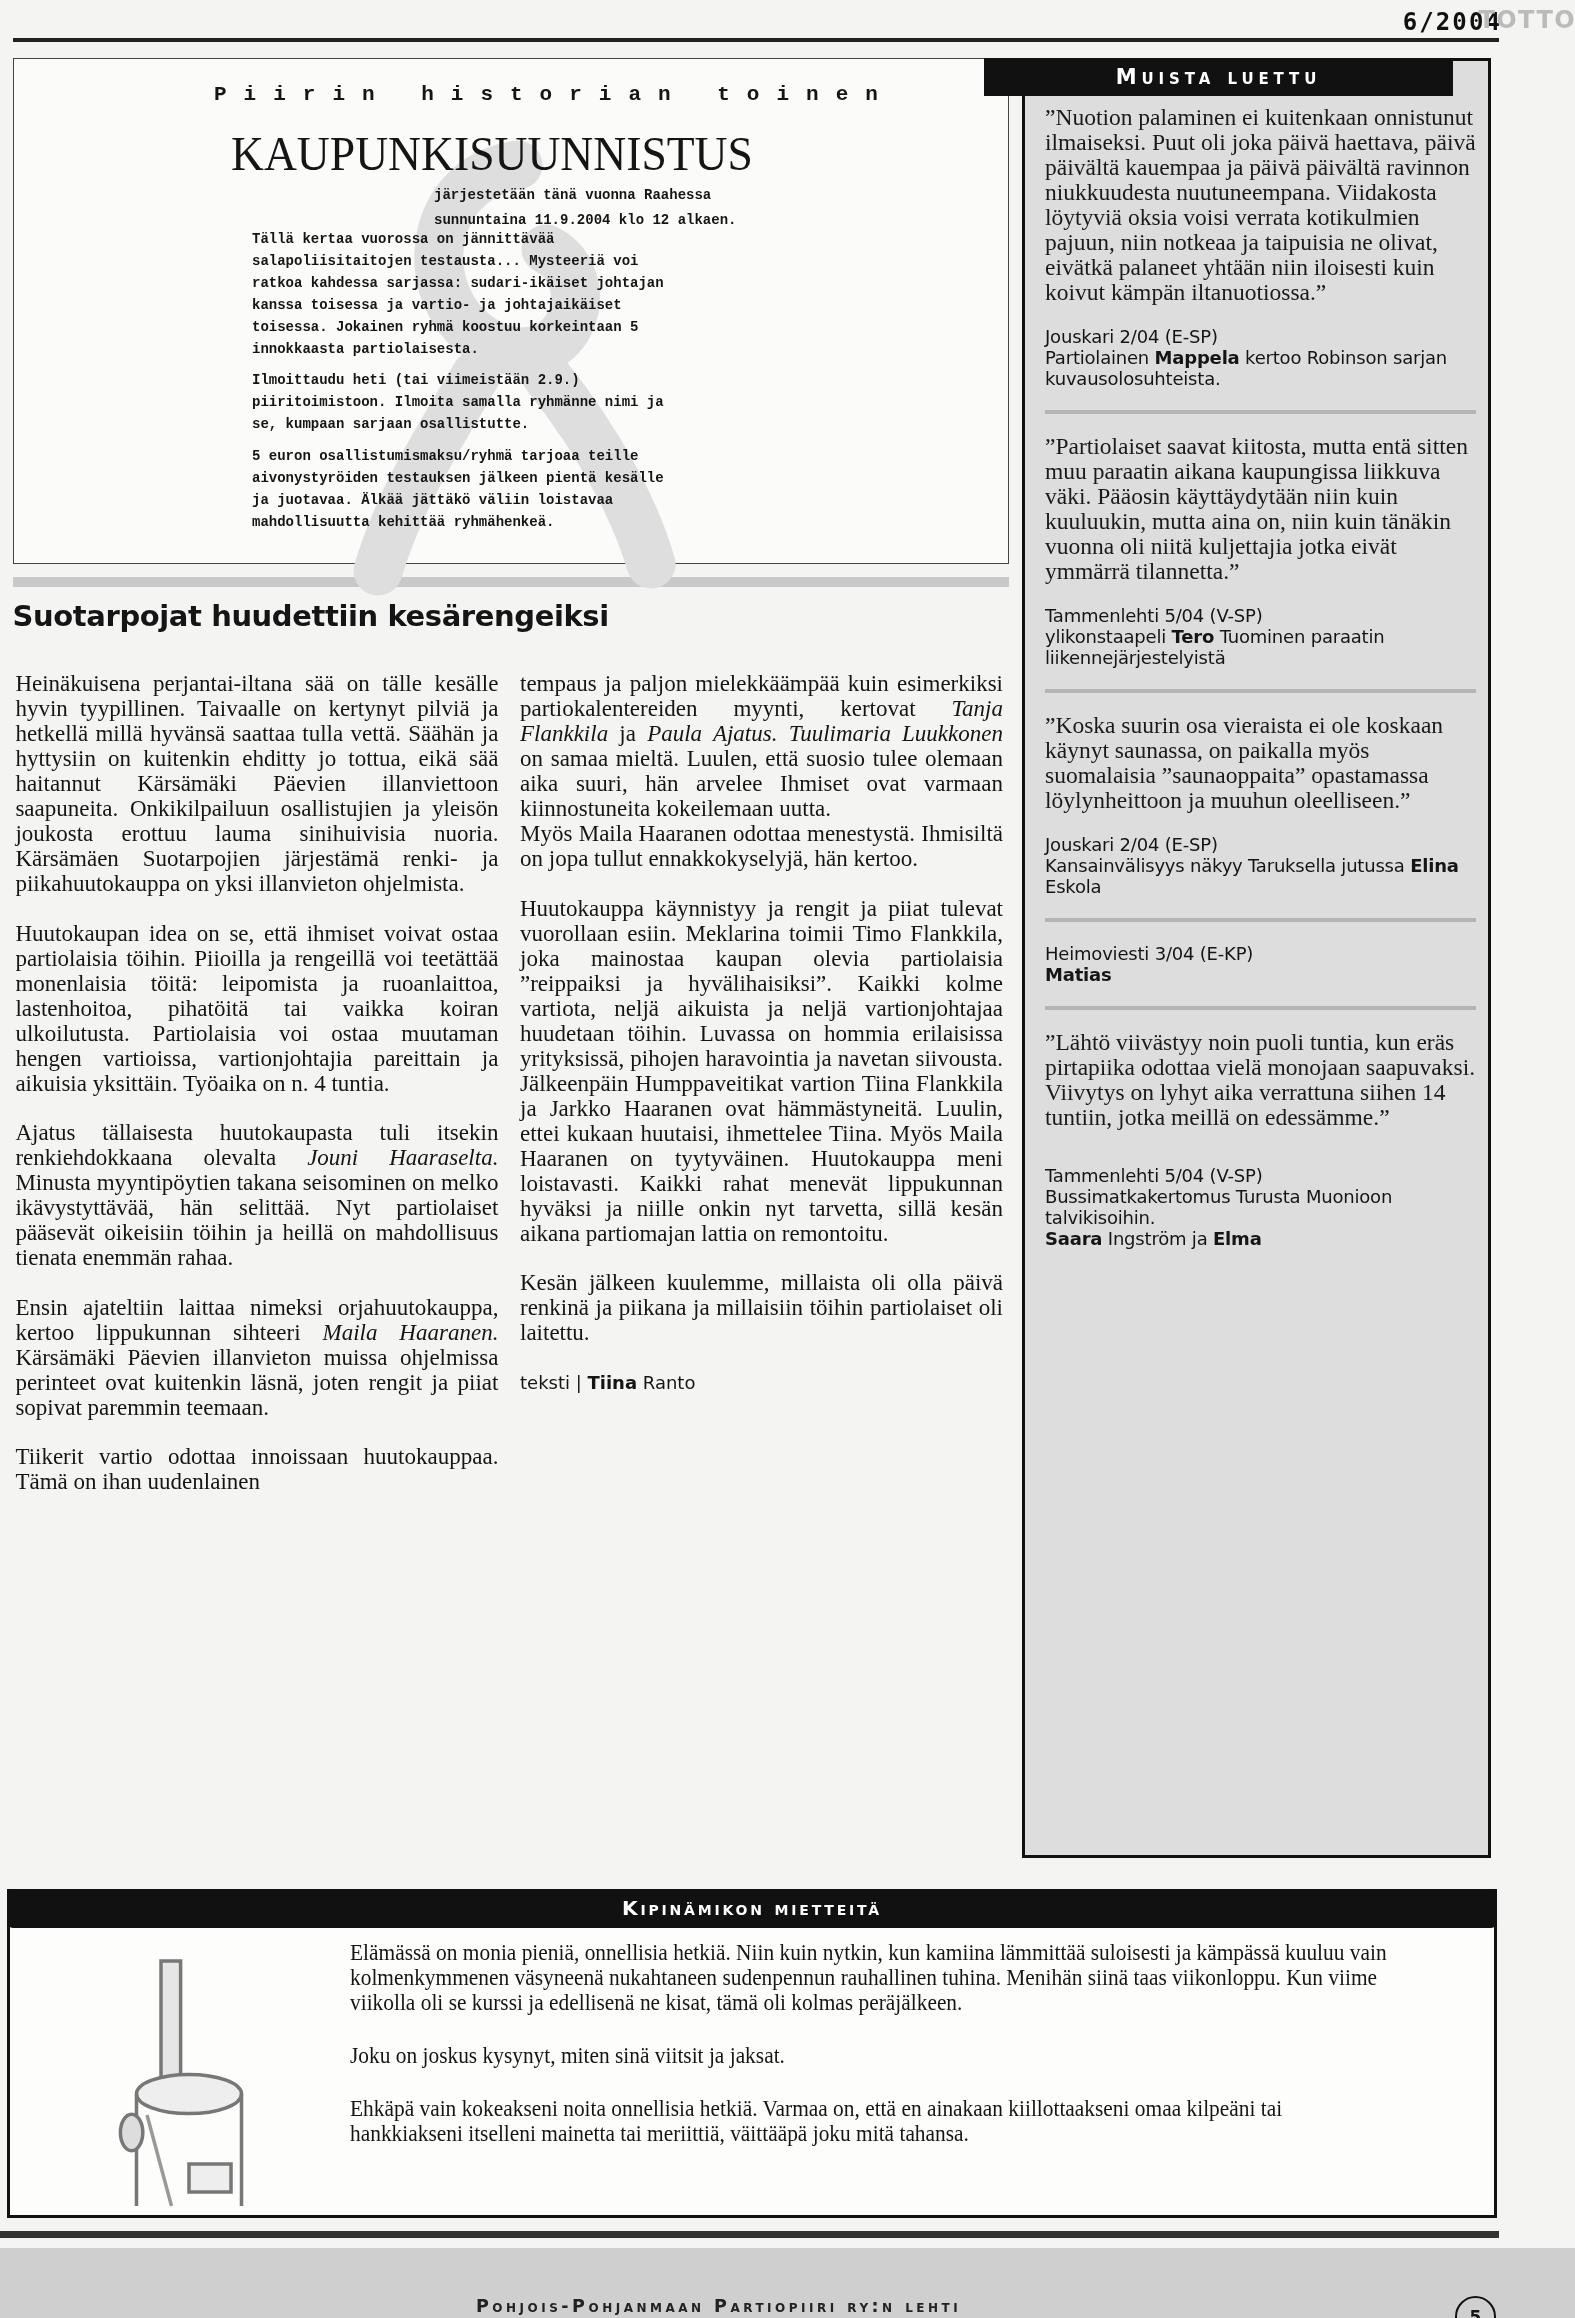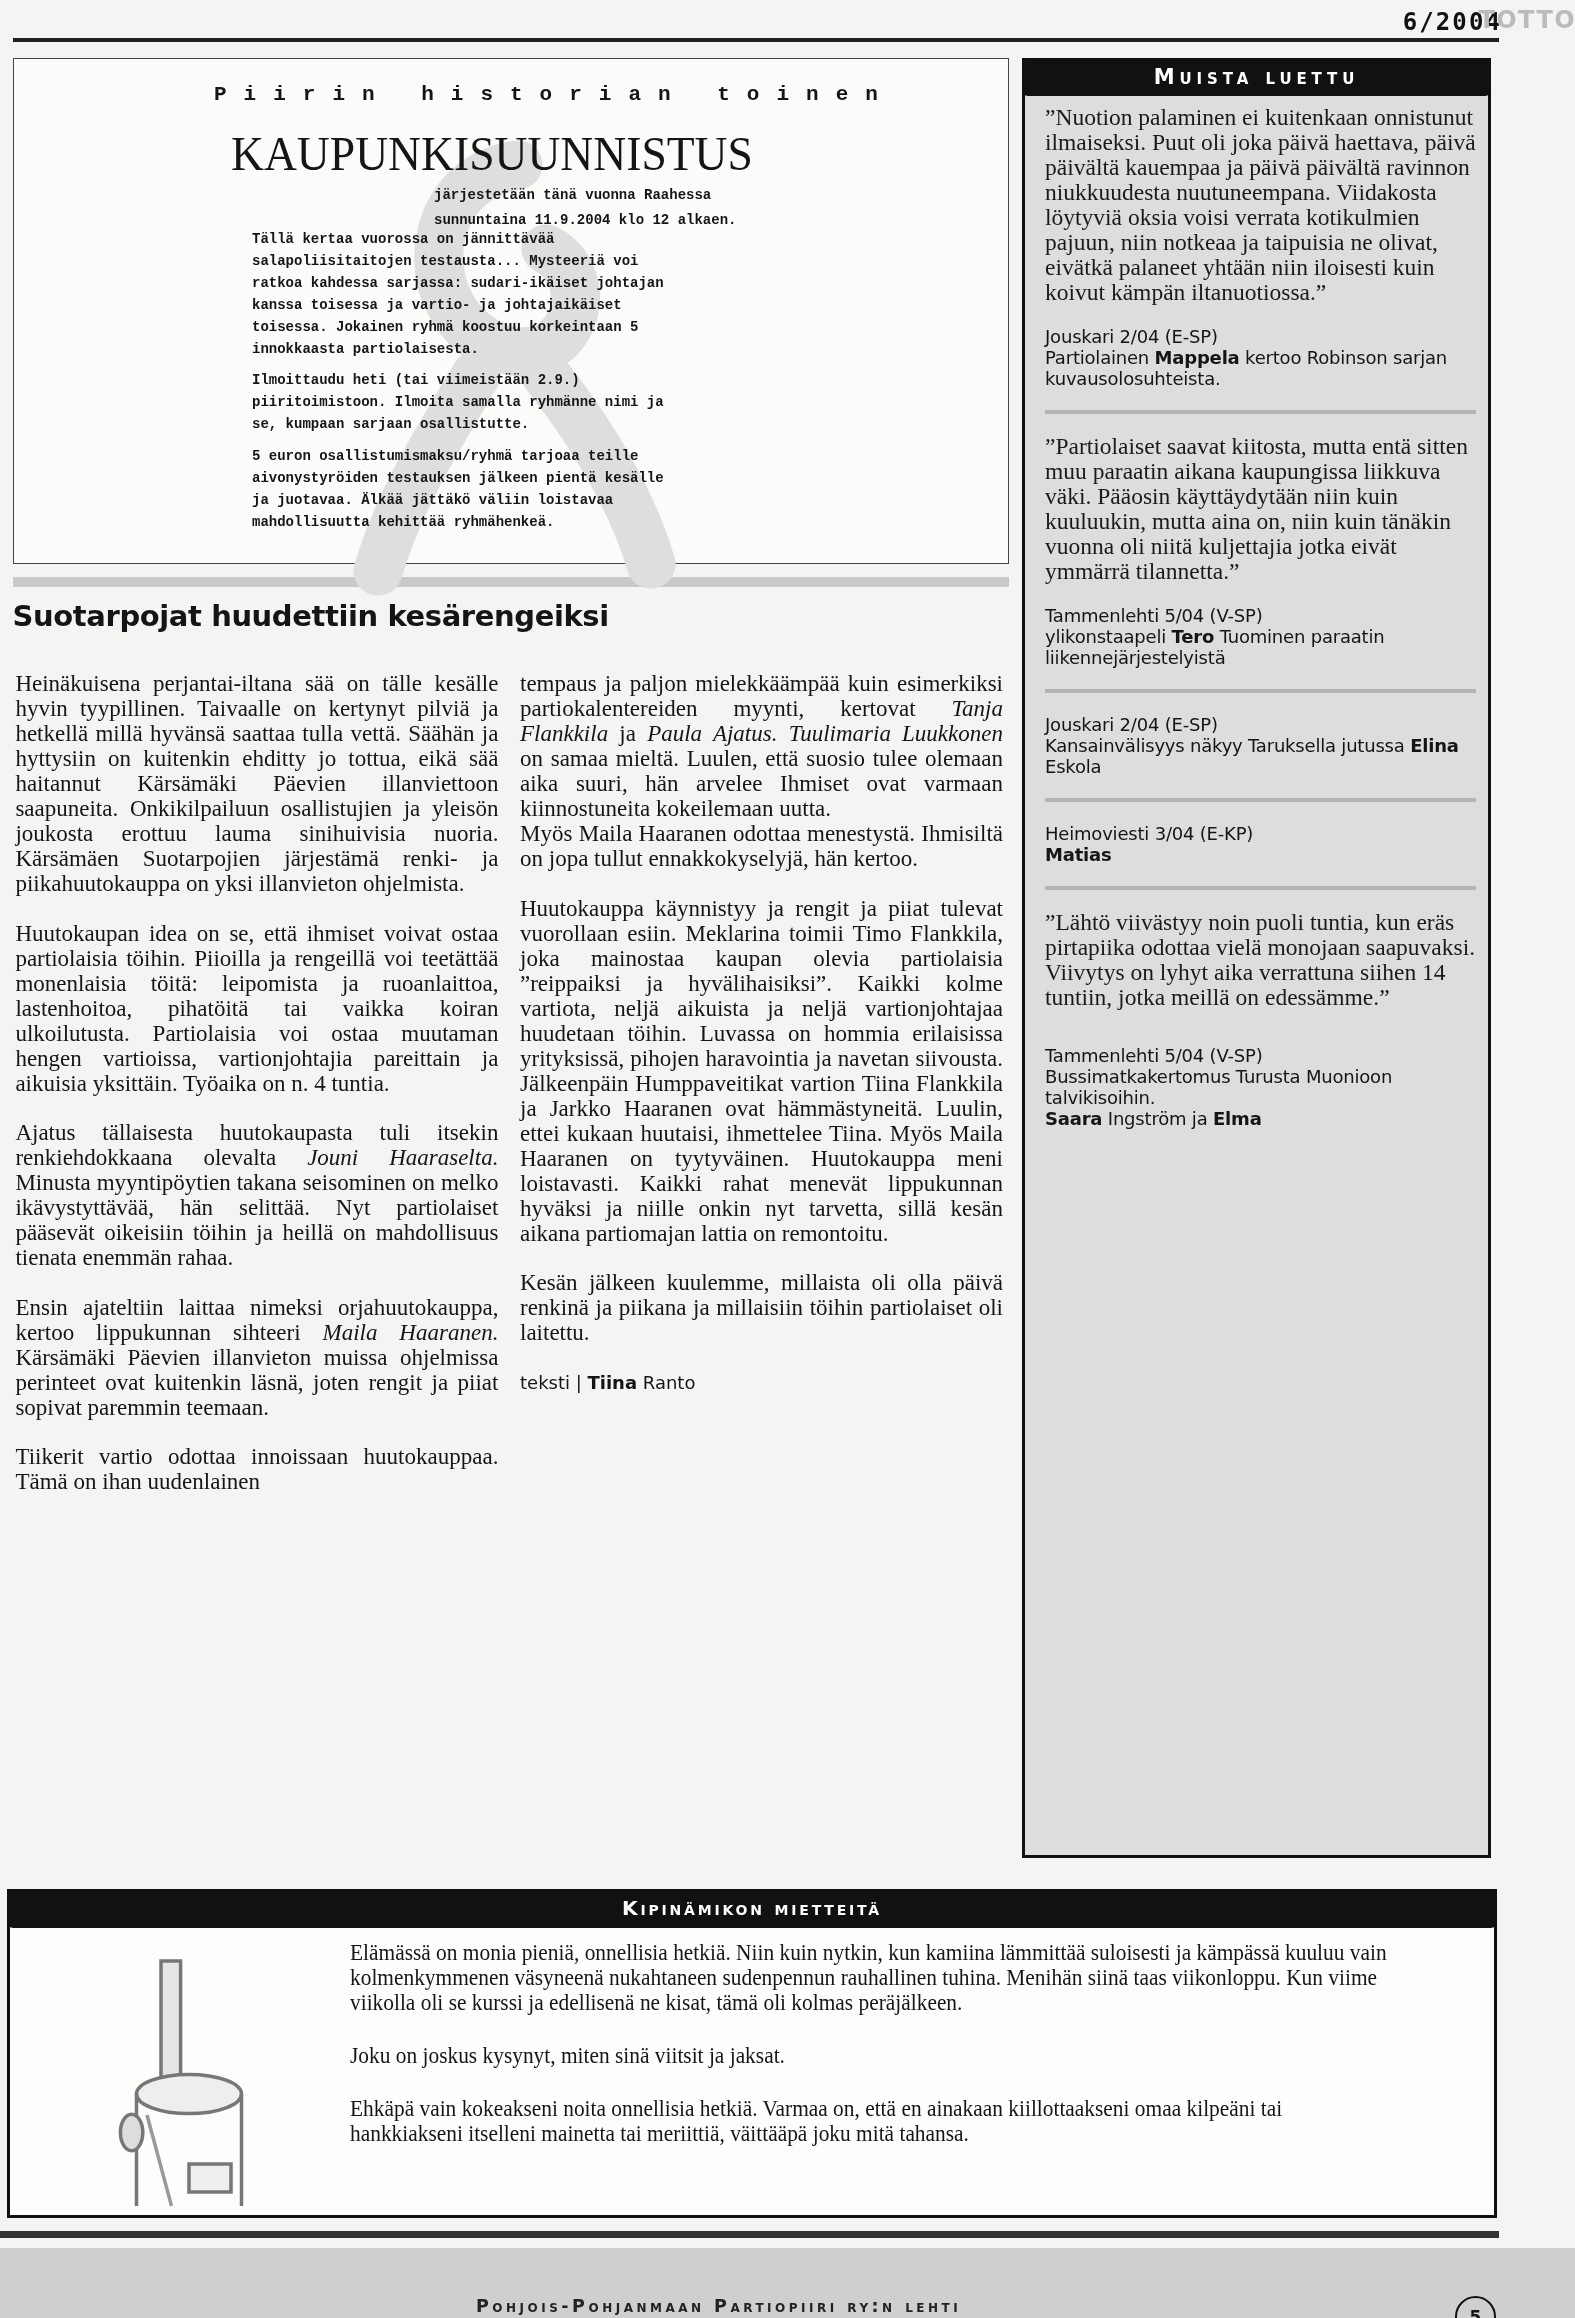--- a/index.html
+++ b/index.html
@@ -28,21 +28,21 @@
   #headline { left:12.6px; top:599px; font-family:"DejaVu Sans", sans-serif; font-weight:bold; font-size:29px; letter-spacing:-0.4px; }
   .col { font-size:23px; line-height:25px; text-align:justify; width:483px; }
   .col p { margin:0 0 24.5px 0; }
   .col p.tight { margin:0; }
   #col1 { left:15.4px; top:671px; }
   #col2 { left:520px; top:671px; }
   #byline { font-family:"DejaVu Sans", sans-serif; font-size:18px; }
 
   
   #side { left:1022px; top:58px; width:469px; height:1800px; border:3.5px solid #111; background:#dddddd; box-sizing:border-box; }
-  #side-head { left:1022px; top:58px; width:469px; height:38px; background:#111; color:#fff; text-align:center; font-family:"DejaVu Sans", sans-serif; font-weight:bold; font-size:21px; letter-spacing:4.9px; line-height:38px;border-radius:6px; }
+  #side-head { left:984px; top:58px; width:469px; height:38px; background:#111; color:#fff; text-align:center; font-family:"DejaVu Sans", sans-serif; font-weight:bold; font-size:21px; letter-spacing:4.9px; line-height:38px; }
   .quote { font-size:23.5px; line-height:25px; color:#1a1a1a; }
   .src { font-family:"DejaVu Sans", sans-serif; font-size:18px; line-height:21px; margin-top:21px; letter-spacing:-0.2px; }
   .sep { height:4.2px; background:#aaa; margin:21px 0 19.6px 0; opacity:0.8; }
   #side-inner { left:1045px; top:105px; width:431px; }
 
   
   #box2 { left:7px; top:1889px; width:1490px; height:329px; border:3.5px solid #111; background:#fdfdfb; box-sizing:border-box; }
   #box2-head { left:7px; top:1889px; width:1490px; height:39px; background:#111; color:#fff; text-align:center; font-family:"DejaVu Sans", sans-serif; font-weight:bold; font-size:20.3px; letter-spacing:2.8px; line-height:39px;border-radius:6px; }
   #stove { left:105px; top:1954px; width:154px; height:266px; }
   #box2-text { left:350px; top:1940px; width:1120px; font-size:23px; line-height:25px; transform:scaleX(0.93); transform-origin:left; }
@@ -121,20 +121,21 @@
     <div class="quote">”Nuotion palaminen ei kuitenkaan onnistunut ilmaiseksi. Puut oli joka päivä haettava, päivä päivältä kauempaa ja päivä päivältä ravinnon niukkuudesta nuutuneempana. Viidakosta löytyviä oksia voisi verrata kotikulmien pajuun, niin notkeaa ja taipuisia ne olivat, eivätkä palaneet yhtään niin iloisesti kuin koivut kämpän iltanuotiossa.”</div>
     <div class="src"><div>Jouskari 2/04 (E-SP)</div><span>Partiolainen </span><b>Mappela</b><span> kertoo Robinson sarjan kuvausolosuhteista.</span></div>
   </div>
   <div class="sep"></div>
   <div>
     <div class="quote">”Partiolaiset saavat kiitosta, mutta entä sitten muu paraatin aikana kaupungissa liikkuva väki.  Pääosin käyttäydytään niin kuin kuuluukin, mutta aina on, niin kuin tänäkin vuonna oli niitä kuljettajia jotka eivät ymmärrä tilannetta.”</div>
     <div class="src"><div>Tammenlehti 5/04 (V-SP)</div><span>ylikonstaapeli </span><b>Tero</b><span> Tuominen paraatin liikennejärjestelyistä</span></div>
   </div>
   <div class="sep"></div>
   <div>
+    <div class="quote">”Koska suurin osa vieraista ei ole koskaan käynyt saunassa, on paikalla myös suomalaisia ”saunaoppaita” opastamassa löylynheittoon ja muuhun oleelliseen.”</div>
     <div class="src"><div>Jouskari 2/04 (E-SP)</div><span>Kansainvälisyys näkyy Taruksella jutussa </span><b>Elina</b><span> Eskola</span></div>
   </div>
   <div class="sep"></div>
   <div>
     <div class="src"><div>Heimoviesti 3/04 (E-KP)</div><b>Matias</b></div>
   </div>
   <div class="sep"></div>
   <div>
     <div class="quote">”Lähtö viivästyy noin puoli tuntia, kun eräs pirtapiika odottaa vielä monojaan saapuvaksi. Viivytys on lyhyt aika verrattuna siihen 14 tuntiin, jotka meillä on edessämme.”</div>
     <div class="src" style="margin-top:35px"><div>Tammenlehti 5/04 (V-SP)</div><div>Bussimatkakertomus  Turusta Muonioon talvikisoihin.</div><b>Saara</b><span> Ingström ja </span><b>Elma</b></div>

